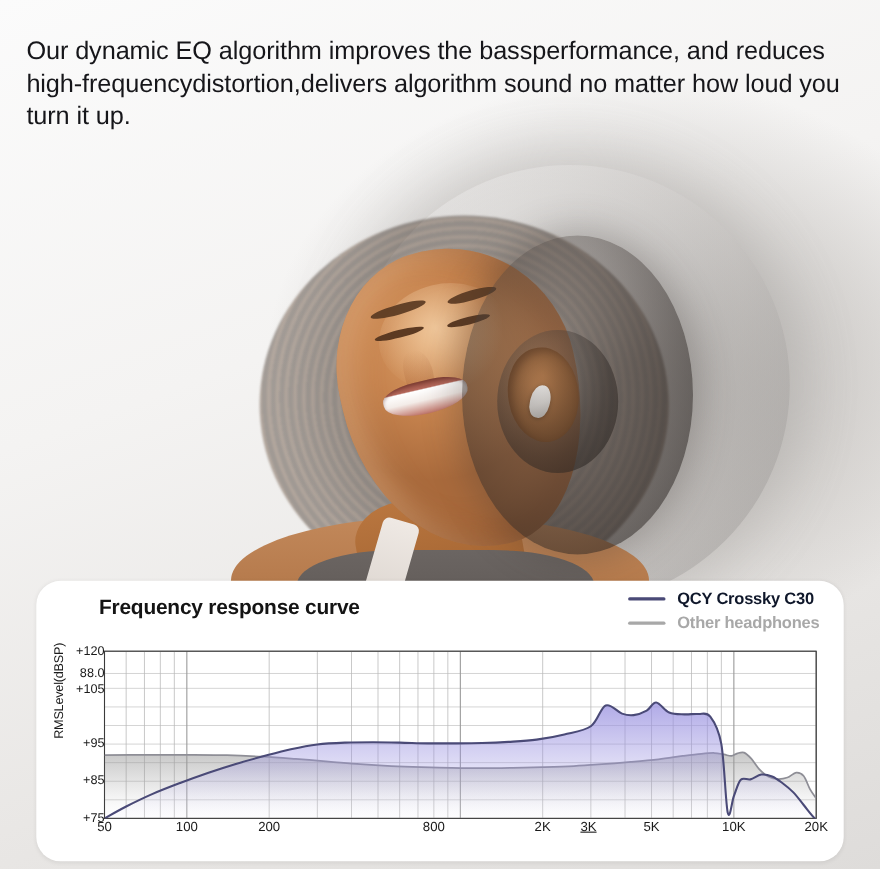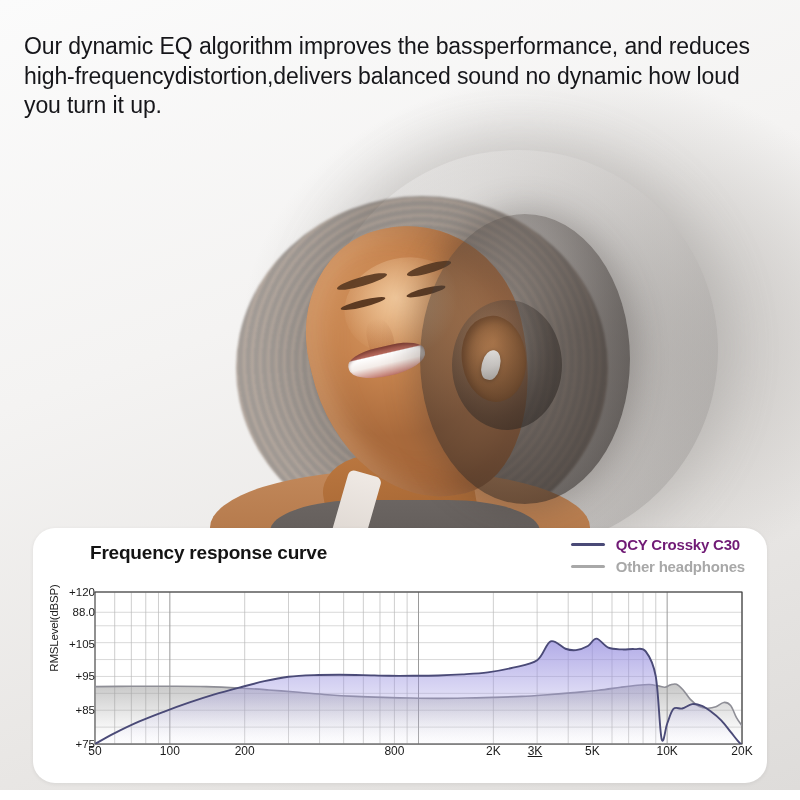--- a/index.html
+++ b/index.html
@@ -211,30 +211,30 @@
     <div class="eye r"></div>
     <div class="nose"></div>
     <div class="mouth"></div>
     <div class="bubble"></div>
     <div class="ear"></div>
     <div class="earbud"></div>
     <div class="bubble2"></div>
   </div>
 
   <div class="head-wrap">
-    <div class="sub">Our dynamic EQ algorithm improves the bassperformance, and reduces high-frequencydistortion,delivers balanced sound no dynamic how loud you turn it up.</div>
+    <div class="sub">Our dynamic EQ algorithm improves the bassperformance, and reduces high-frequencydistortion,delivers algorithm sound no matter how loud you turn it up.</div>
   </div>
 
   <div class="card">
     <div class="card-title">Frequency response curve</div>
 
     <div class="legend">
       <div class="leg-row">
         <span class="leg-line" id="leg-line-0" style="background: rgb(74, 74, 119);"></span>
-        <span class="leg-txt" id="leg-txt-0" style="color: #701a75;">QCY Crossky C30</span>
+        <span class="leg-txt" id="leg-txt-0" style="color: #0f172a;">QCY Crossky C30</span>
       </div>
       <div class="leg-row">
         <span class="leg-line" id="leg-line-1" style="background: rgb(168, 168, 168);"></span>
         <span class="leg-txt" id="leg-txt-1" style="color: rgb(168, 168, 168);">Other headphones</span>
       </div>
     </div>
 
     <div class="plot-host">
       <svg class="plot" id="plot-svg" width="734" height="255">
           <defs>
@@ -293,21 +293,21 @@
           <g clip-path="url(#plotClip)">
             <path d="M 62.00 158.58 C 68.06 158.52, 85.86 158.30, 98.33 158.24 C 110.81 158.18, 124.38 158.18, 136.85 158.24 C 149.33 158.30, 161.63 158.30, 173.19 158.58 C 184.74 158.86, 195.73 159.37, 206.16 159.93 C 216.60 160.49, 225.86 161.22, 235.80 161.96 C 245.73 162.69, 256.02 163.53, 265.78 164.32 C 275.54 165.11, 284.84 166.01, 294.36 166.68 C 303.88 167.36, 313.61 167.92, 322.89 168.37 C 332.16 168.82, 340.90 169.11, 350.03 169.39 C 359.16 169.67, 368.47 169.89, 377.66 170.06 C 386.86 170.23, 395.99 170.40, 405.19 170.40 C 414.38 170.40, 423.63 170.23, 432.83 170.06 C 442.02 169.89, 451.04 169.67, 460.35 169.39 C 469.66 169.11, 479.67 168.82, 488.68 168.37 C 497.70 167.92, 505.80 167.30, 514.43 166.68 C 523.06 166.07, 531.94 165.39, 540.47 164.66 C 549.00 163.93, 557.73 163.19, 565.59 162.29 C 573.45 161.39, 581.14 160.10, 587.63 159.25 C 594.12 158.41, 599.69 157.68, 604.51 157.23 C 609.34 156.78, 613.16 156.44, 616.60 156.55 C 620.04 156.66, 622.58 157.45, 625.15 157.90 C 627.71 158.35, 629.93 159.42, 631.97 159.25 C 634.00 159.08, 635.43 157.40, 637.34 156.89 C 639.26 156.38, 641.32 155.37, 643.46 156.21 C 645.59 157.06, 647.86 159.42, 650.18 161.96 C 652.50 164.49, 654.78 168.71, 657.38 171.41 C 659.97 174.12, 662.94 176.71, 665.75 178.17 C 668.57 179.63, 671.42 180.08, 674.27 180.20 C 677.12 180.31, 680.10 179.80, 682.86 178.84 C 685.62 177.89, 688.35 174.68, 690.81 174.45 C 693.27 174.23, 695.51 174.96, 697.62 177.49 C 699.73 180.03, 701.56 186.28, 703.46 189.65 C 705.36 193.03, 708.08 196.41, 709.00 197.76 L 709.00 216 L 62.00 216 Z" fill="url(#gradB)"></path>
             <path d="M 62.00 158.58 C 68.06 158.52, 85.86 158.30, 98.33 158.24 C 110.81 158.18, 124.38 158.18, 136.85 158.24 C 149.33 158.30, 161.63 158.30, 173.19 158.58 C 184.74 158.86, 195.73 159.37, 206.16 159.93 C 216.60 160.49, 225.86 161.22, 235.80 161.96 C 245.73 162.69, 256.02 163.53, 265.78 164.32 C 275.54 165.11, 284.84 166.01, 294.36 166.68 C 303.88 167.36, 313.61 167.92, 322.89 168.37 C 332.16 168.82, 340.90 169.11, 350.03 169.39 C 359.16 169.67, 368.47 169.89, 377.66 170.06 C 386.86 170.23, 395.99 170.40, 405.19 170.40 C 414.38 170.40, 423.63 170.23, 432.83 170.06 C 442.02 169.89, 451.04 169.67, 460.35 169.39 C 469.66 169.11, 479.67 168.82, 488.68 168.37 C 497.70 167.92, 505.80 167.30, 514.43 166.68 C 523.06 166.07, 531.94 165.39, 540.47 164.66 C 549.00 163.93, 557.73 163.19, 565.59 162.29 C 573.45 161.39, 581.14 160.10, 587.63 159.25 C 594.12 158.41, 599.69 157.68, 604.51 157.23 C 609.34 156.78, 613.16 156.44, 616.60 156.55 C 620.04 156.66, 622.58 157.45, 625.15 157.90 C 627.71 158.35, 629.93 159.42, 631.97 159.25 C 634.00 159.08, 635.43 157.40, 637.34 156.89 C 639.26 156.38, 641.32 155.37, 643.46 156.21 C 645.59 157.06, 647.86 159.42, 650.18 161.96 C 652.50 164.49, 654.78 168.71, 657.38 171.41 C 659.97 174.12, 662.94 176.71, 665.75 178.17 C 668.57 179.63, 671.42 180.08, 674.27 180.20 C 677.12 180.31, 680.10 179.80, 682.86 178.84 C 685.62 177.89, 688.35 174.68, 690.81 174.45 C 693.27 174.23, 695.51 174.96, 697.62 177.49 C 699.73 180.03, 701.56 186.28, 703.46 189.65 C 705.36 193.03, 708.08 196.41, 709.00 197.76" fill="none" stroke="#8e8e96" stroke-width="1.6" stroke-linejoin="round"></path>
             <path d="M 62.00 216.00 C 65.28 214.20, 74.39 208.91, 81.69 205.19 C 88.99 201.48, 97.51 197.31, 105.78 193.71 C 114.06 190.10, 122.85 186.78, 131.31 183.57 C 139.77 180.36, 148.32 177.27, 156.54 174.45 C 164.76 171.64, 172.37 169.16, 180.64 166.68 C 188.91 164.21, 197.70 161.84, 206.16 159.59 C 214.62 157.34, 223.17 154.97, 231.39 153.17 C 239.61 151.37, 247.22 149.80, 255.49 148.78 C 263.76 147.77, 272.55 147.43, 281.01 147.09 C 289.47 146.76, 298.02 146.76, 306.24 146.76 C 314.46 146.76, 322.07 146.92, 330.34 147.09 C 338.61 147.26, 347.59 147.66, 355.86 147.77 C 364.13 147.88, 371.74 147.83, 379.96 147.77 C 388.18 147.71, 396.97 147.66, 405.19 147.43 C 413.41 147.21, 421.01 146.92, 429.28 146.42 C 437.56 145.91, 446.35 145.52, 454.81 144.39 C 463.27 143.27, 471.82 141.69, 480.04 139.66 C 488.26 137.64, 497.87 136.62, 504.14 132.23 C 510.40 127.84, 512.93 115.23, 517.65 113.32 C 522.37 111.40, 528.24 119.28, 532.47 120.75 C 536.69 122.21, 539.27 122.55, 543.01 122.10 C 546.75 121.65, 551.47 119.96, 554.89 118.04 C 558.31 116.13, 560.13 110.33, 563.53 110.61 C 566.94 110.89, 571.03 117.93, 575.33 119.73 C 579.62 121.53, 584.89 121.20, 589.28 121.42 C 593.66 121.65, 597.73 120.75, 601.63 121.08 C 605.54 121.42, 609.20 118.89, 612.72 123.45 C 616.24 128.01, 620.12 133.86, 622.77 148.44 C 625.42 163.03, 626.71 203.05, 628.61 210.93 C 630.51 218.81, 632.18 200.74, 634.15 195.73 C 636.12 190.72, 637.93 183.40, 640.44 180.87 C 642.96 178.34, 646.13 181.32, 649.24 180.53 C 652.35 179.75, 655.82 176.59, 659.11 176.14 C 662.39 175.69, 665.79 176.59, 668.93 177.83 C 672.07 179.07, 674.72 181.15, 677.93 183.57 C 681.15 185.99, 684.94 188.98, 688.23 192.36 C 691.51 195.73, 694.89 200.46, 697.62 203.84 C 700.35 207.22, 702.70 210.37, 704.59 212.62 C 706.49 214.87, 708.27 216.56, 709.00 217.35 L 709.00 216 L 62.00 216 Z" fill="url(#gradA)"></path>
             <path d="M 62.00 216.00 C 65.28 214.20, 74.39 208.91, 81.69 205.19 C 88.99 201.48, 97.51 197.31, 105.78 193.71 C 114.06 190.10, 122.85 186.78, 131.31 183.57 C 139.77 180.36, 148.32 177.27, 156.54 174.45 C 164.76 171.64, 172.37 169.16, 180.64 166.68 C 188.91 164.21, 197.70 161.84, 206.16 159.59 C 214.62 157.34, 223.17 154.97, 231.39 153.17 C 239.61 151.37, 247.22 149.80, 255.49 148.78 C 263.76 147.77, 272.55 147.43, 281.01 147.09 C 289.47 146.76, 298.02 146.76, 306.24 146.76 C 314.46 146.76, 322.07 146.92, 330.34 147.09 C 338.61 147.26, 347.59 147.66, 355.86 147.77 C 364.13 147.88, 371.74 147.83, 379.96 147.77 C 388.18 147.71, 396.97 147.66, 405.19 147.43 C 413.41 147.21, 421.01 146.92, 429.28 146.42 C 437.56 145.91, 446.35 145.52, 454.81 144.39 C 463.27 143.27, 471.82 141.69, 480.04 139.66 C 488.26 137.64, 497.87 136.62, 504.14 132.23 C 510.40 127.84, 512.93 115.23, 517.65 113.32 C 522.37 111.40, 528.24 119.28, 532.47 120.75 C 536.69 122.21, 539.27 122.55, 543.01 122.10 C 546.75 121.65, 551.47 119.96, 554.89 118.04 C 558.31 116.13, 560.13 110.33, 563.53 110.61 C 566.94 110.89, 571.03 117.93, 575.33 119.73 C 579.62 121.53, 584.89 121.20, 589.28 121.42 C 593.66 121.65, 597.73 120.75, 601.63 121.08 C 605.54 121.42, 609.20 118.89, 612.72 123.45 C 616.24 128.01, 620.12 133.86, 622.77 148.44 C 625.42 163.03, 626.71 203.05, 628.61 210.93 C 630.51 218.81, 632.18 200.74, 634.15 195.73 C 636.12 190.72, 637.93 183.40, 640.44 180.87 C 642.96 178.34, 646.13 181.32, 649.24 180.53 C 652.35 179.75, 655.82 176.59, 659.11 176.14 C 662.39 175.69, 665.79 176.59, 668.93 177.83 C 672.07 179.07, 674.72 181.15, 677.93 183.57 C 681.15 185.99, 684.94 188.98, 688.23 192.36 C 691.51 195.73, 694.89 200.46, 697.62 203.84 C 700.35 207.22, 702.70 210.37, 704.59 212.62 C 706.49 214.87, 708.27 216.56, 709.00 217.35" fill="none" stroke="#4a4a77" stroke-width="1.9" stroke-linejoin="round"></path>
           </g>
         </svg>
       <div class="yticks" id="yticks">
           <div class="ytick" style="top: 64px;">+120</div>
           <div class="ytick" style="top: 84.2667px;">88.0</div>
-          <div class="ytick" style="top: 116px;">+105</div>
+          <div class="ytick" style="top: 99px;">+105</div>
           <div class="ytick" style="top: 148.444px;">+95</div>
           <div class="ytick" style="top: 182.222px;">+85</div>
           <div class="ytick" style="top: 216px;">+75</div>
         </div>
       <div class="xticks" id="xticks">
           <div class="xtick" style="left: 62px;">50</div>
           <div class="xtick" style="left: 136.851px;">100</div>
           <div class="xtick" style="left: 211.702px;">200</div>
           <div class="xtick" style="left: 361.403px;">800</div>
           <div class="xtick" style="left: 460.351px;">2K</div>

